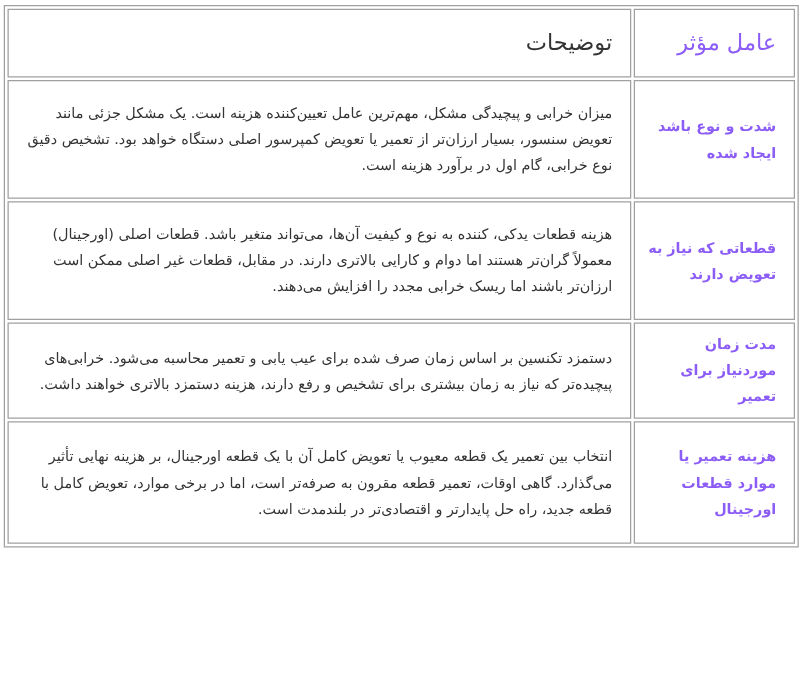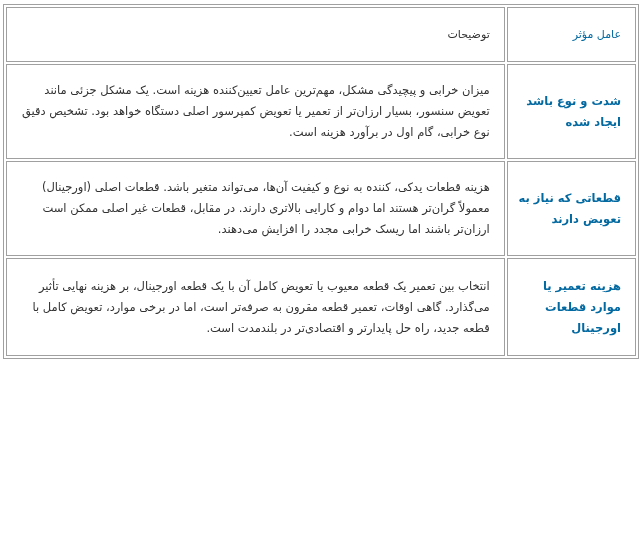--- a/index.html
+++ b/index.html
@@ -38,26 +38,26 @@
     }
     td.desc-cell {
       width: 480px;
       color: #333333;
     }
     td.factor-cell {
       width: 106px;
       font-weight: bold;
       font-size: 12.5px;
       line-height: 24px;
-      color: #0369a1;
+      color: #8b5cf6;
     }
     tr.header-row td {
       height: 53px;
       font-weight: normal;
-      font-size: 11px;
+      font-size: 18px;
     }
     tr.header-row td.factor-cell {
       font-weight: normal;
     }
     tr.r1 td { height: 93px; }
     tr.r2 td { height: 93px; }
     tr.r3 td { height: 75px; }
     tr.r4 td { height: 96px; text-align: right; }
     tr.r5 td { height: 98px; }
   </style>
@@ -72,19 +72,23 @@
         <td class="desc-cell">توضیحات</td>
       </tr>
       <tr class="r1">
         <td class="factor-cell">شدت و نوع باشد ایجاد شده</td>
         <td class="desc-cell">میزان خرابی و پیچیدگی مشکل، مهم‌ترین عامل تعیین‌کننده هزینه است. یک مشکل جزئی مانند تعویض سنسور، بسیار ارزان‌تر از تعمیر یا تعویض کمپرسور اصلی دستگاه خواهد بود. تشخیص دقیق نوع خرابی، گام اول در برآورد هزینه است.</td>
       </tr>
       <tr class="r2">
         <td class="factor-cell">قطعاتی که نیاز به تعویض دارند</td>
         <td class="desc-cell">هزینه قطعات یدکی، کننده به نوع و کیفیت آن‌ها، می‌تواند متغیر باشد. قطعات اصلی (اورجینال) معمولاً گران‌تر هستند اما دوام و کارایی بالاتری دارند. در مقابل، قطعات غیر اصلی ممکن است ارزان‌تر باشند اما ریسک خرابی مجدد را افزایش می‌دهند.</td>
       </tr>
+      <tr class="r3">
+        <td class="factor-cell">مدت زمان موردنیاز برای تعمیر</td>
+        <td class="desc-cell">دستمزد تکنسین بر اساس زمان صرف شده برای عیب یابی و تعمیر محاسبه می‌شود. خرابی‌های پیچیده‌تر که نیاز به زمان بیشتری برای تشخیص و رفع دارند، هزینه دستمزد بالاتری خواهند داشت.</td>
+      </tr>
       <tr class="r4">
         <td class="factor-cell">هزینه تعمیر یا موارد قطعات اورجینال</td>
         <td class="desc-cell">انتخاب بین تعمیر یک قطعه معیوب یا تعویض کامل آن با یک قطعه اورجینال، بر هزینه نهایی تأثیر می‌گذارد. گاهی اوقات، تعمیر قطعه مقرون به صرفه‌تر است، اما در برخی موارد، تعویض کامل با قطعه جدید، راه حل پایدارتر و اقتصادی‌تر در بلندمدت است.</td>
       </tr>
     </tbody>
   </table>
 </div>
 
 </body></html>

